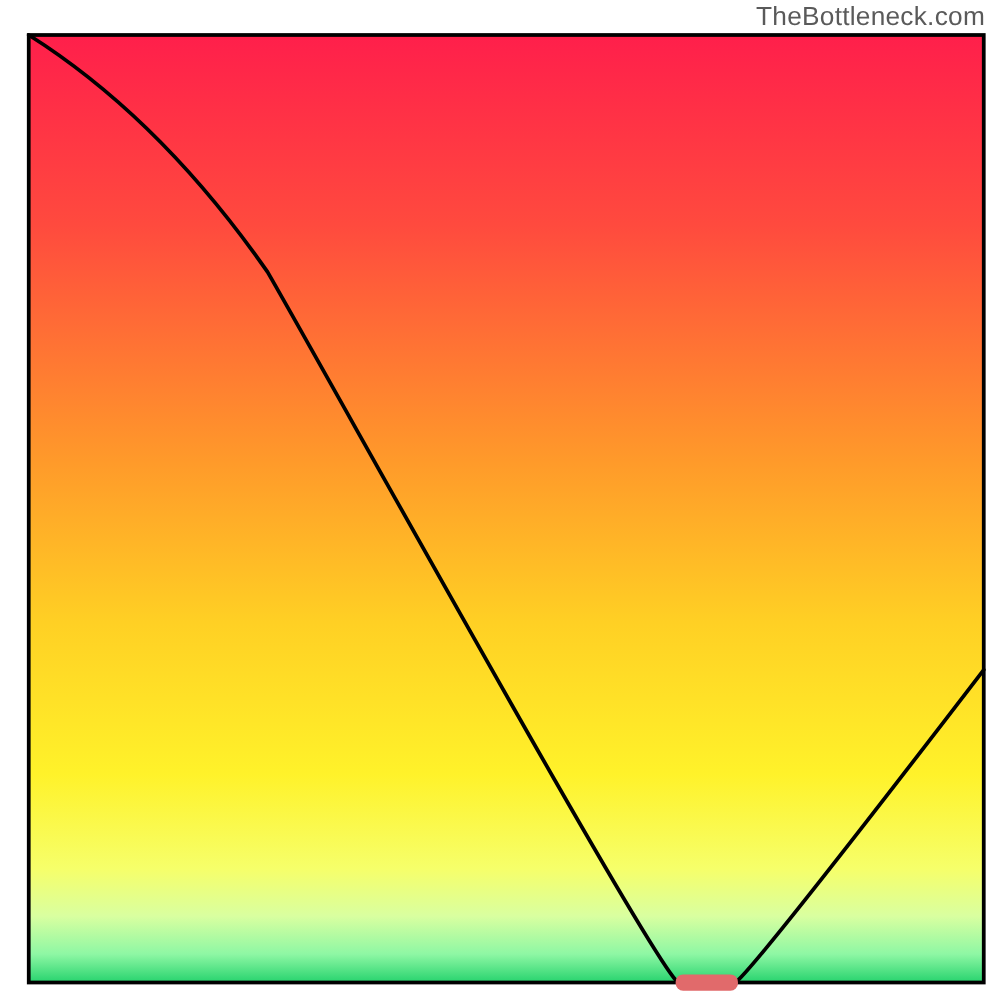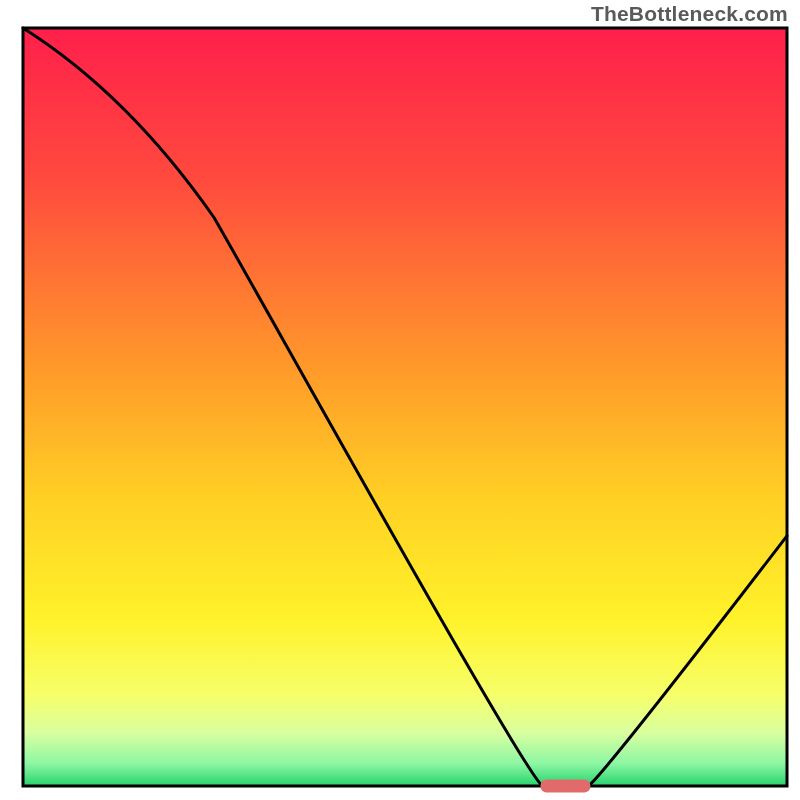--- a/index.html
+++ b/index.html
@@ -13,21 +13,21 @@
   .wrap {
     position: relative;
     width: 800px;
     height: 800px;
   }
   .watermark {
     position: absolute;
     top: 2px;
     right: 12px;
     font-size: 21px;
-    font-weight: 700;
+    font-weight: 400;
     color: #5a5a5a;
     letter-spacing: 0.2px;
   }
   svg {
     display: block;
   }
 </style>
 </head>
 <body>
 <div class="wrap">

